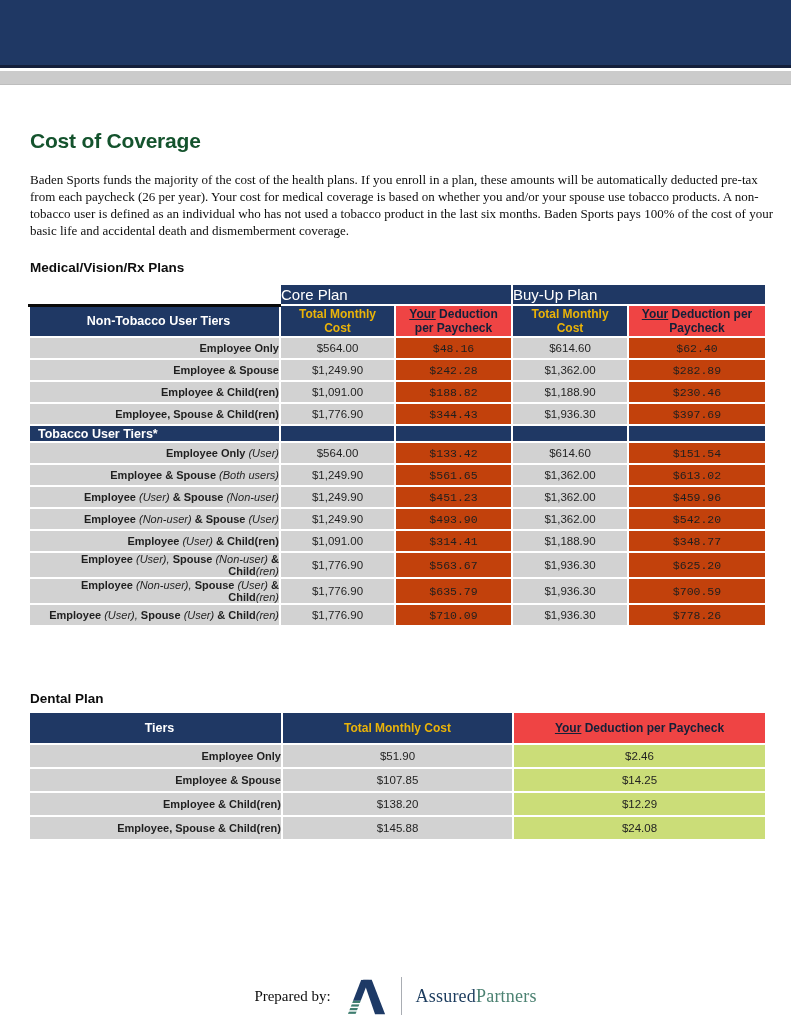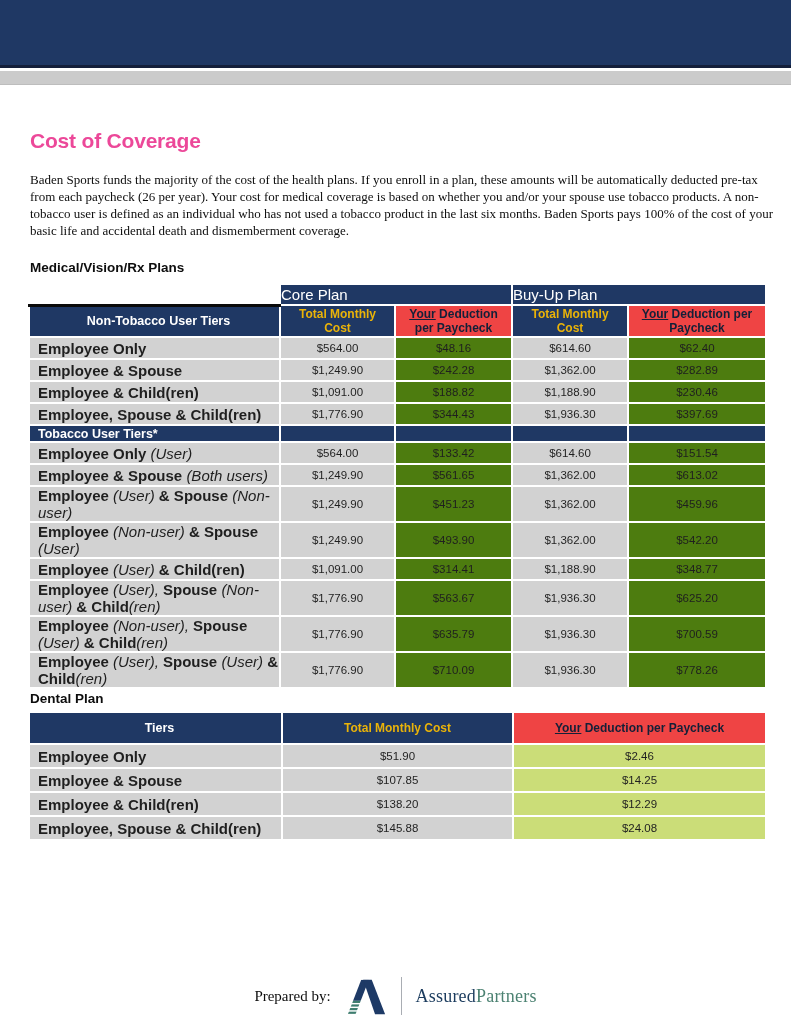--- a/index.html
+++ b/index.html
@@ -9,59 +9,59 @@
     position: relative; width: 791px; height: 1024px;
     background: #ffffff; margin: 0 auto; overflow: hidden;
   }
   
   .band-navy { position: absolute; left: 0; top: 0; width: 791px; height: 68px;
     background: #1f3864; border-bottom: 3px solid #141f3a; }
   .band-gray { position: absolute; left: 0; top: 71px; width: 791px; height: 14px;
     background: #cbcbcb; border-bottom: 1px solid #bdbdbd; }
 
   .page-title { position: absolute; left: 30px; top: 129px;
-    font-size: 21px; font-weight: 700; color: #ec4899; letter-spacing: -0.2px; }
+    font-size: 21px; font-weight: 700; color: #14532d; letter-spacing: -0.2px; }
 
   .intro { position: absolute; left: 30px; top: 171px; width: 748px;
     font-family: "Liberation Serif", serif; font-size: 13px; line-height: 17px; color: #0d0d0d; }
 
   .section-heading { position: absolute; left: 30px;
     font-size: 13.5px; font-weight: 700; color: #0d0d0d; }
   .sh-medical { top: 260px; }
   .sh-dental  { top: 691px; }
 
   
   table.plan { position: absolute; left: 28px; border-collapse: collapse; table-layout: fixed; }
   table.plan td { border: 2px solid #ffffff; overflow: hidden; vertical-align: middle; }
   .t-medical { top: 283px; width: 737px; }
   .t-dental  { top: 711px; width: 737px; }
 
   .navy  { background: #1f3864; }
   .greenh{ background: #ef4444; }
   .grayc { background: #d2d2d2; }
-  .greenc{ background: #4d7c0f; }
+  .greenc{ background: #c2410c; font-family: Liberation Mono, monospace; }
   .greend{ background: #cbdd78; }
   .blank { background: transparent; }
 
   .t-medical tr.r-span td { height: 21px; }
   .t-medical tr.r-head td { height: 32px; }
   .t-medical tr.r-sec  td { height: 17px; }
   .t-medical tr.r-data td { height: 22px; }
   .t-dental  tr.r-head td { height: 32px; }
   .t-dental  tr.r-data td { height: 24px; }
 
   .span-h { color: #ffffff; font-size: 15px; font-weight: 400; text-align: left; }
   .tier-head { color: #ffffff; font-size: 12.5px; font-weight: 700; text-align: center; padding-left: 8px; }
   .black-top { border-top: 3px solid #0a0a0a !important; }
   .col-h { color: #eab308; font-size: 12px; font-weight: 700; text-align: center; line-height: 14px; padding: 0 6px; }
   .col-h.dark { color: #132038; }
   .u { text-decoration: underline; }
   .sec-label { color: #ffffff; font-size: 12.5px; font-weight: 700; text-align: left; padding-left: 8px; }
 
-  td.tier { font-size: 15px; color: #1f1f1f; font-weight: 700; text-align: left; padding-left: 8px; }
+  td.tier { font-size: 11px; color: #1f1f1f; font-weight: 700; text-align: right; padding-left: 8px; }
   td.tier .i { font-weight: 400; font-style: italic; }
   td.val  { font-size: 11.5px; color: #1f1f1f; text-align: center; }
 
   
   .footer { position: absolute; left: 0; top: 970px; width: 791px; height: 52px;
     display: flex; align-items: center; justify-content: center; gap: 14px; }
   .prepared { font-family: "Liberation Serif", serif; font-size: 15px; color: #0d0d0d; }
   .logo-mark { width: 42px; height: 42px; display: block; }
   .logo-sep { width: 1px; height: 38px; background: #a9adb3; }
   .brand { font-family: "Liberation Serif", serif; font-size: 18px; letter-spacing: 0.2px; }

